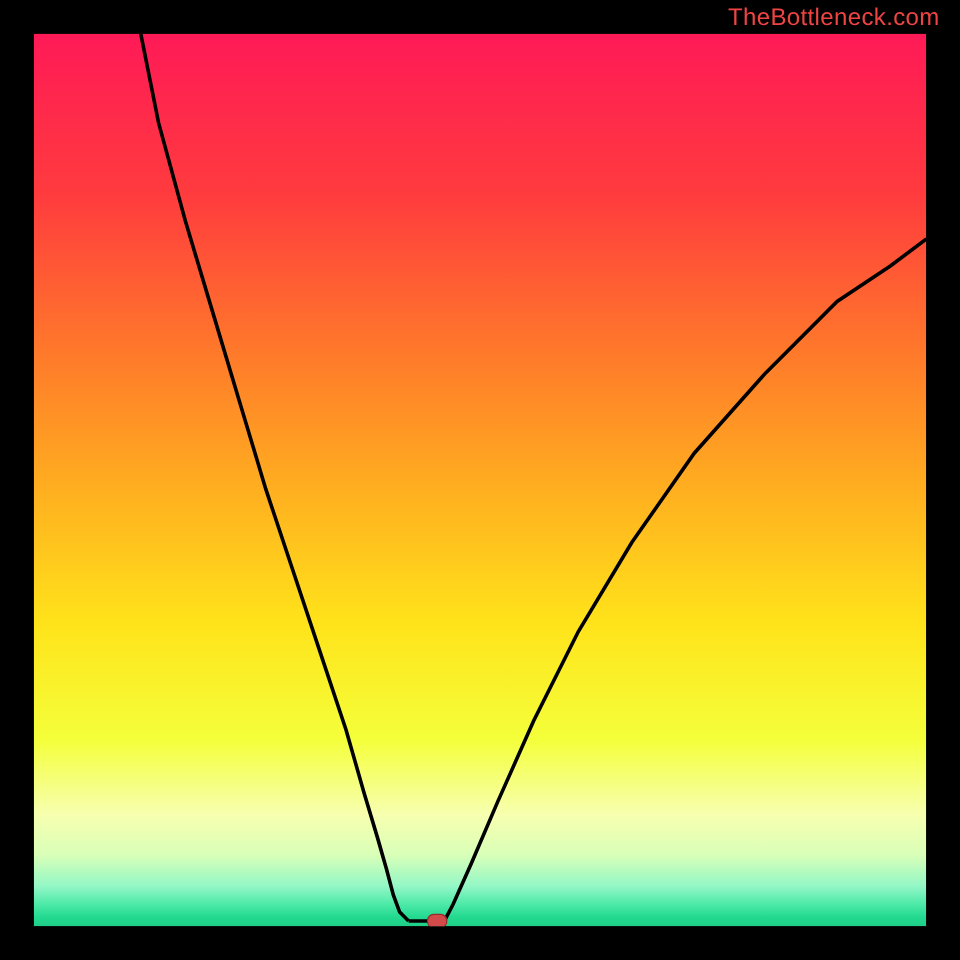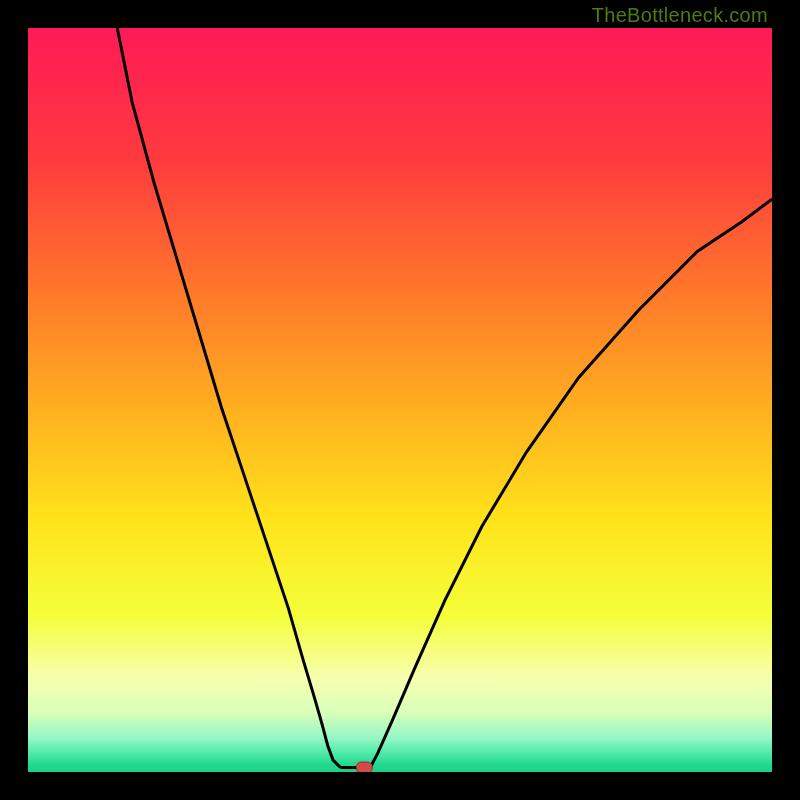--- a/index.html
+++ b/index.html
@@ -13,22 +13,22 @@
   }
   .frame {
     position: relative;
     width: 800px;
     height: 800px;
     background: #000;
   }
   .watermark {
     position: absolute;
     top: 4px;
-    right: 32px;
-    color: #4d7c0f;
+    right: 17px;
+    color: #ef4444;
     font-size: 20px;
     font-weight: 500;
     letter-spacing: 0.3px;
     z-index: 30;
   }
   .plot-area {
     position: absolute;
     left: 28px;
     top: 28px;
     width: 744px;

